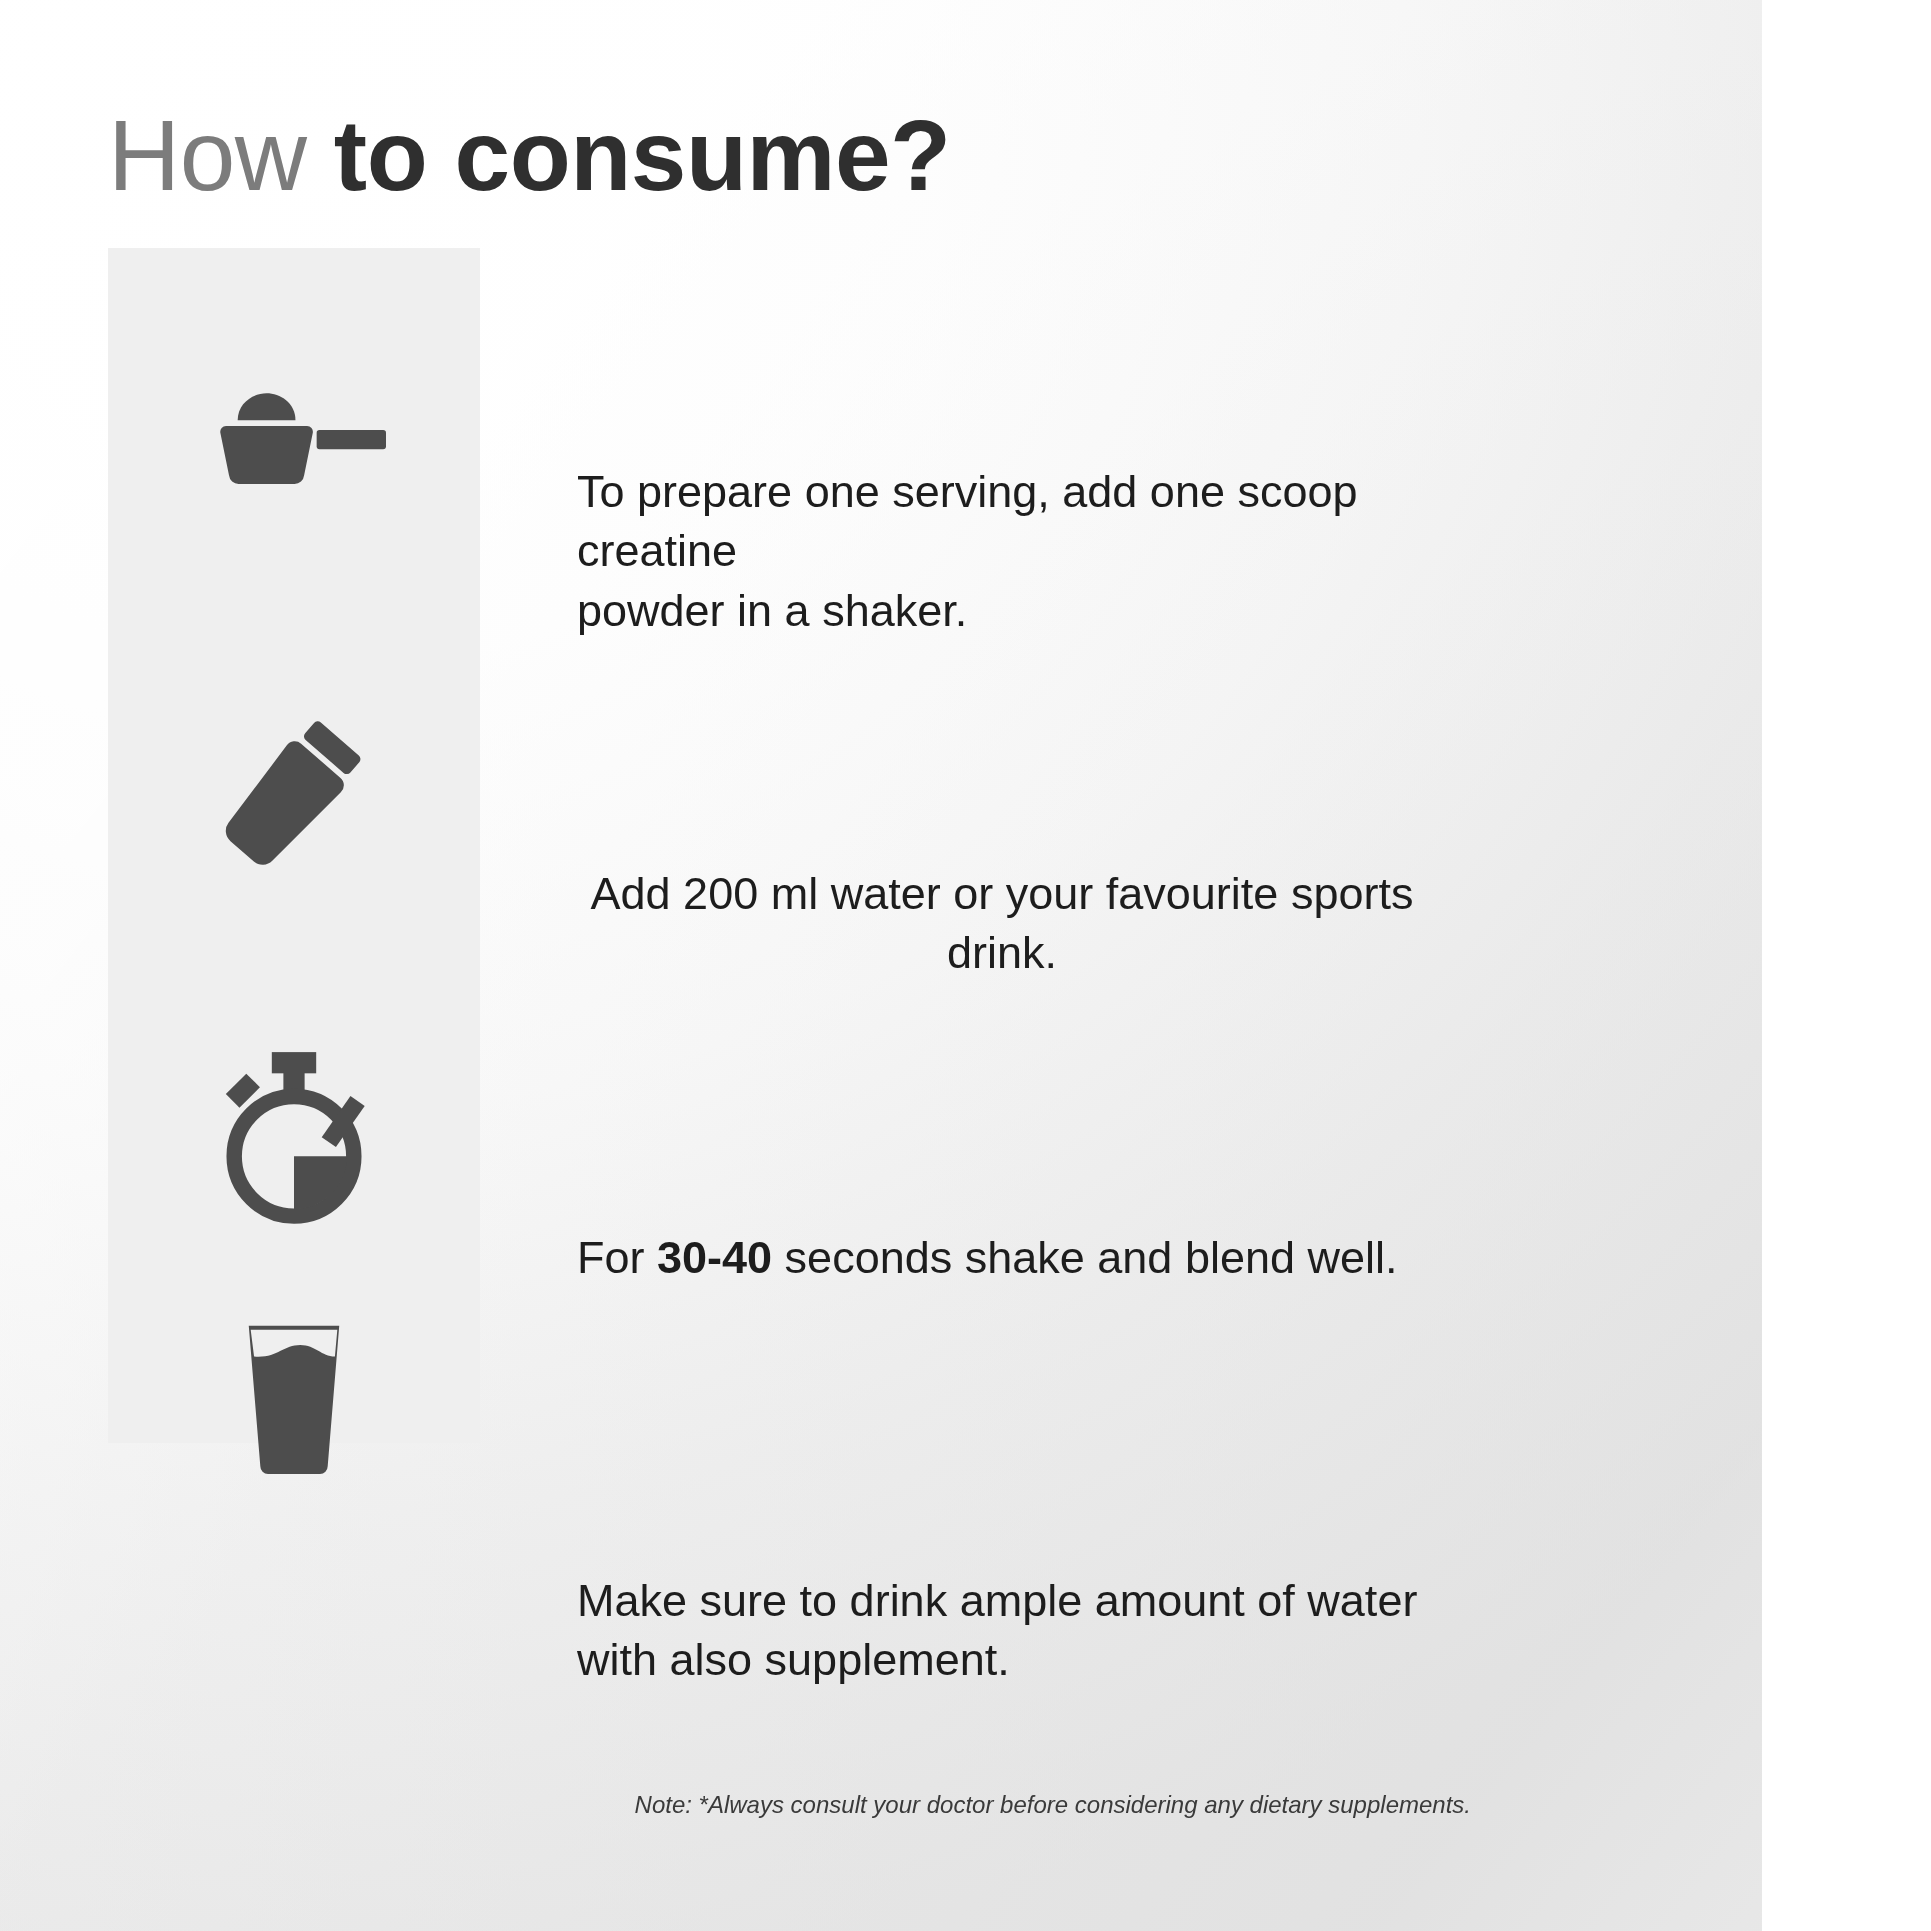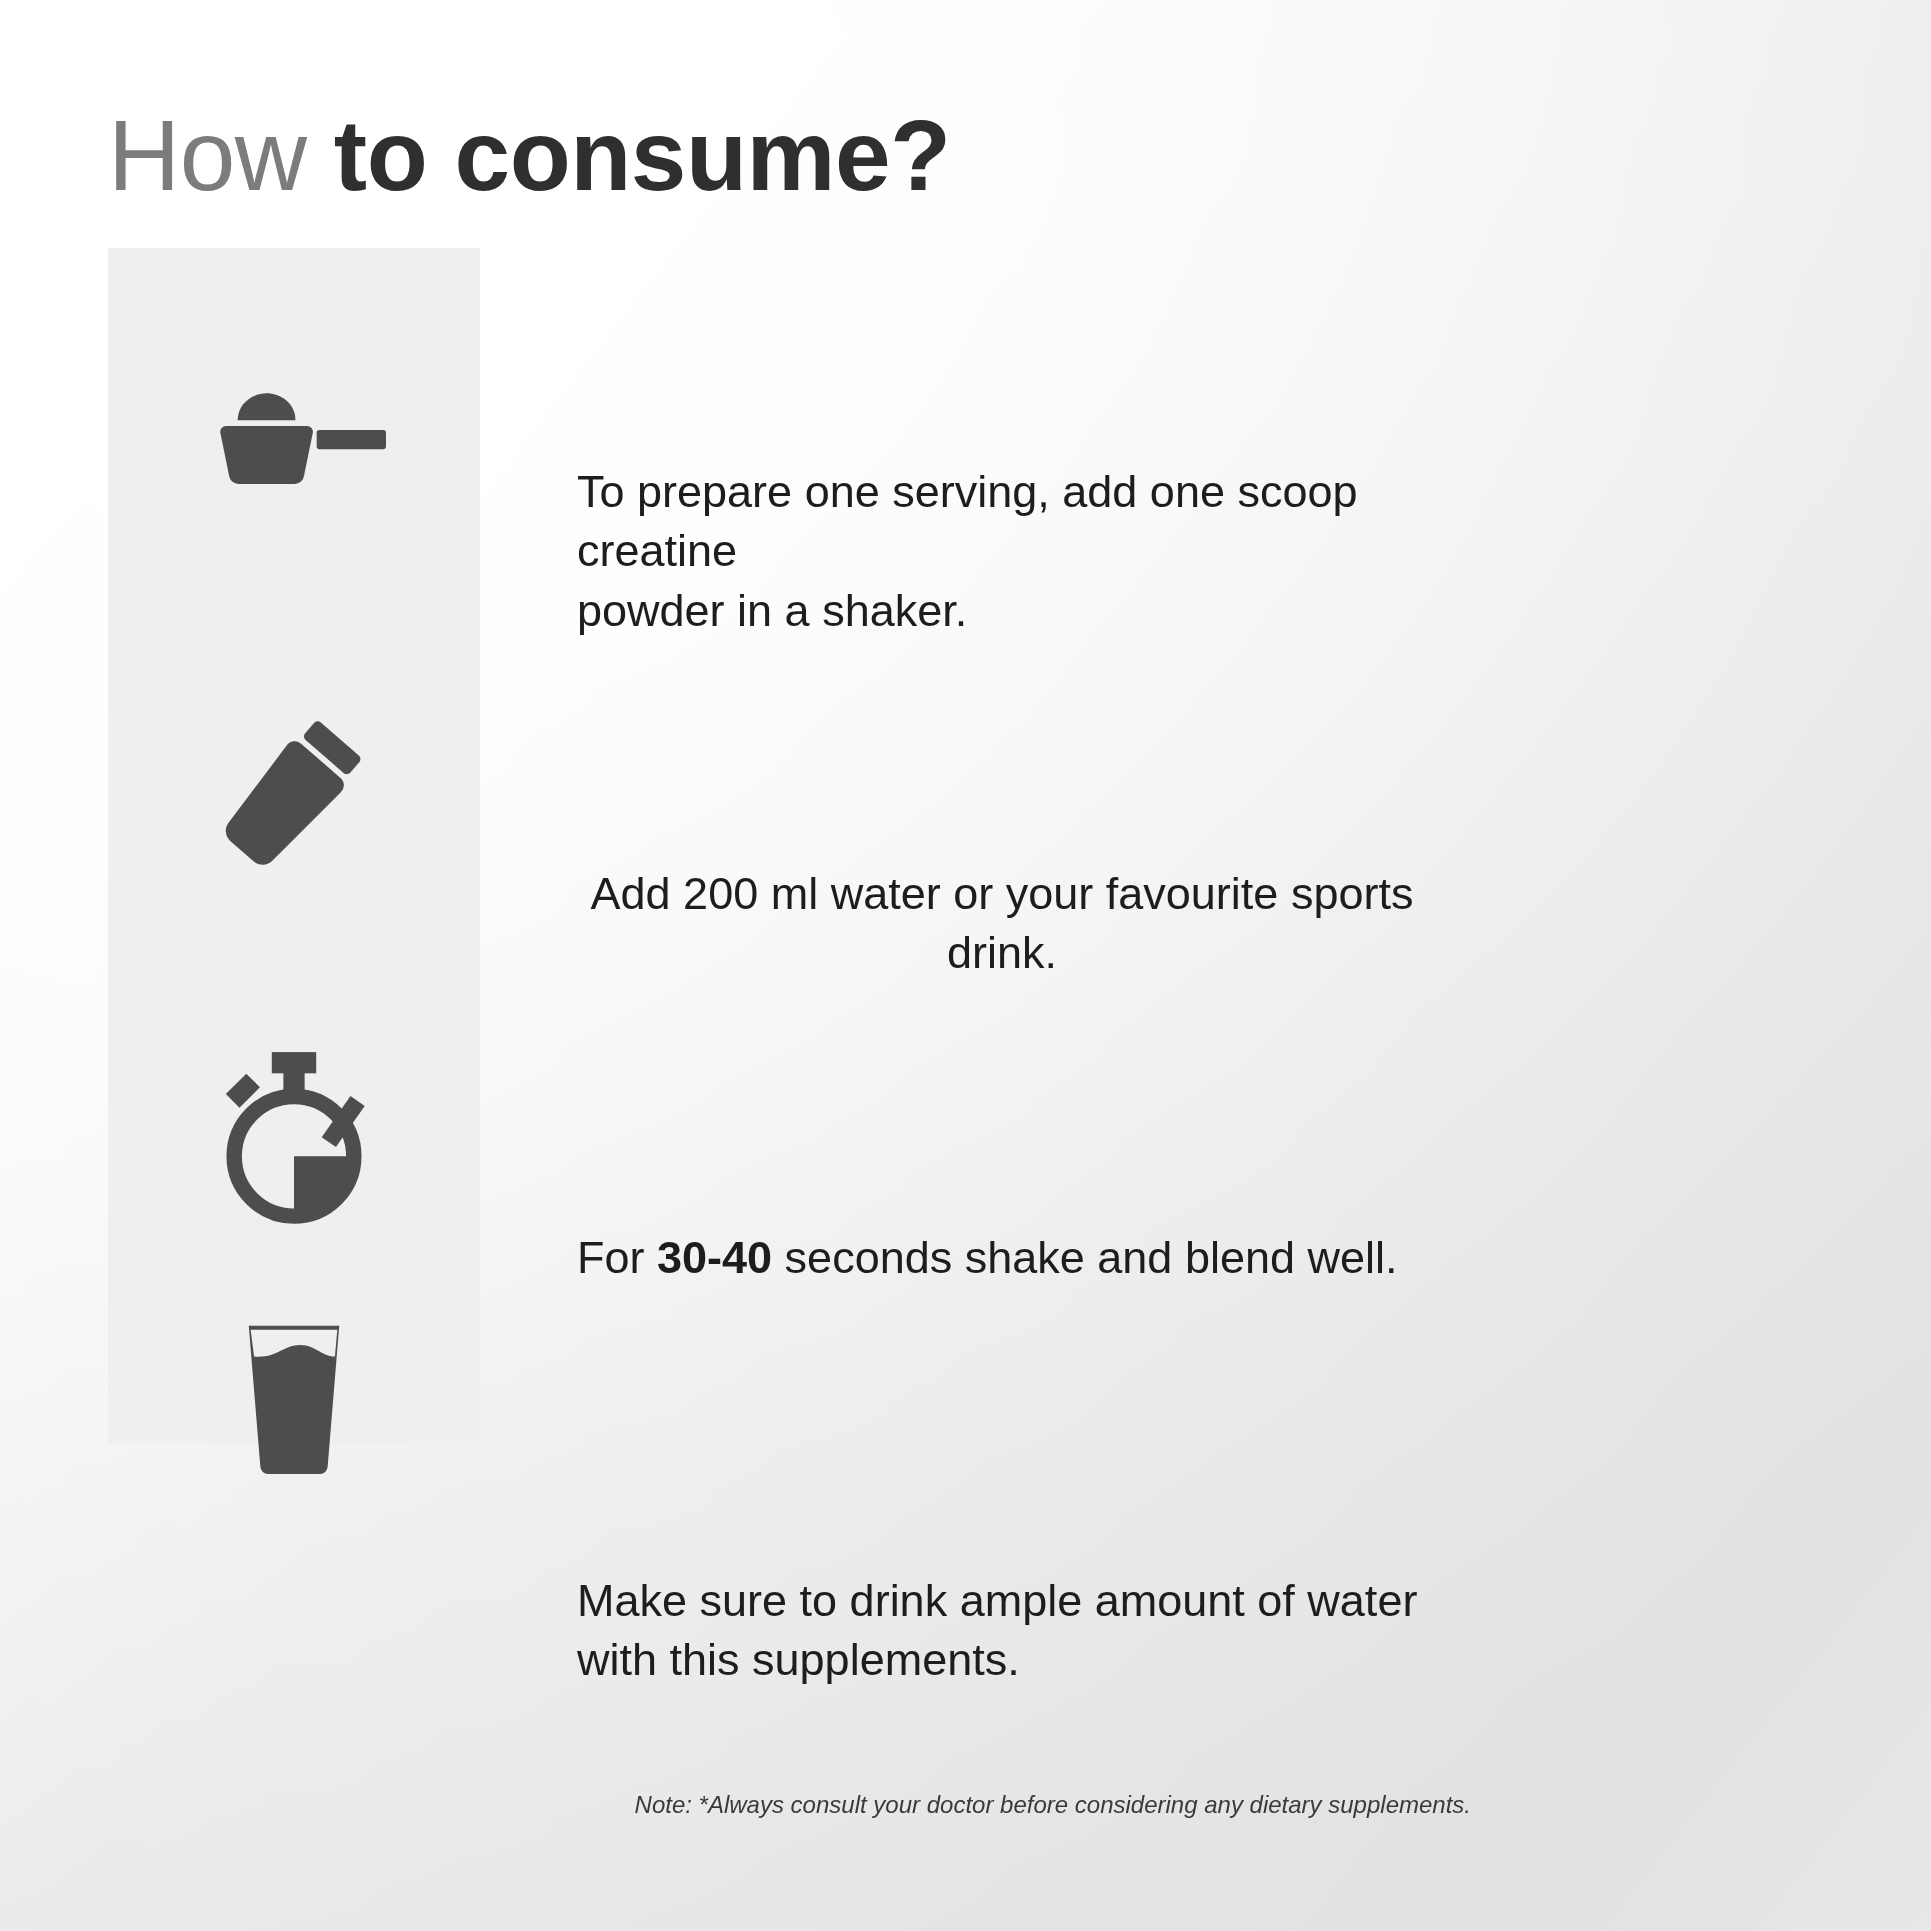--- a/index.html
+++ b/index.html
@@ -10,21 +10,21 @@
     width: 1931px;
     height: 1931px;
     font-family: "Liberation Sans", sans-serif;
     background: #ffffff;
     overflow: hidden;
   }
 
   
   #page {
     position: relative;
-    width: 1931px;
+    width: 1762px;
     height: 1931px;
     background:
       radial-gradient(120% 95% at 18% 8%, #ffffff 0%, #fdfdfd 28%, #f7f7f7 52%, #eeeeee 74%, #e6e6e6 100%);
     overflow: hidden;
   }
   
   #sheen {
     position: absolute;
     inset: 0;
     background: linear-gradient(128deg,
@@ -177,18 +177,18 @@
   <div class="step-text" id="step-text-1">
     <div>Add 200 ml water or your favourite sports drink.</div>
   </div>
 
   <div class="step-text" id="step-text-2">
     <div><span>For </span><b>30-40</b><span> seconds shake and blend well.</span></div>
   </div>
 
   <div class="step-text" id="step-text-3">
     <div>Make sure to drink ample amount of water</div>
-    <div>with this supplements.</div>
+    <div>with also supplement.</div>
   </div>
 
   <div id="note">Note: *Always consult your doctor before considering any dietary supplements.</div>
 </div>
 
 
 </body></html>

